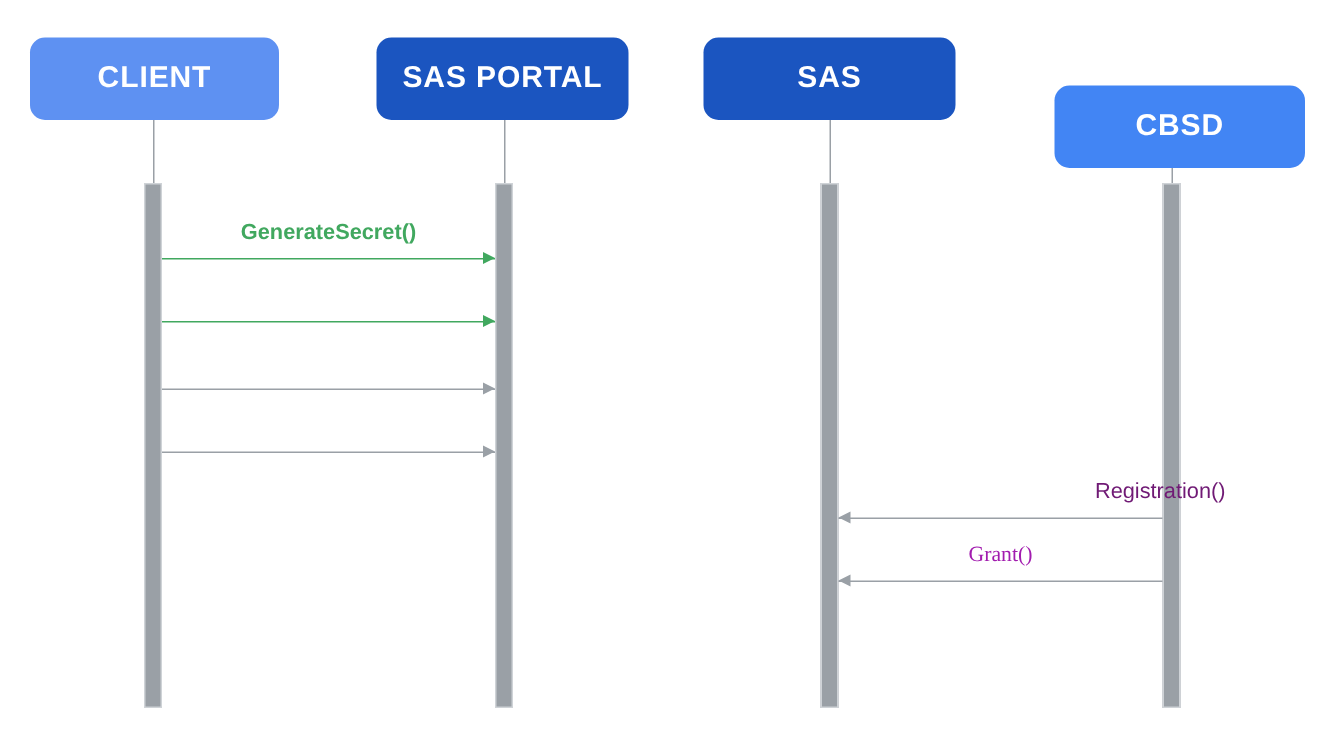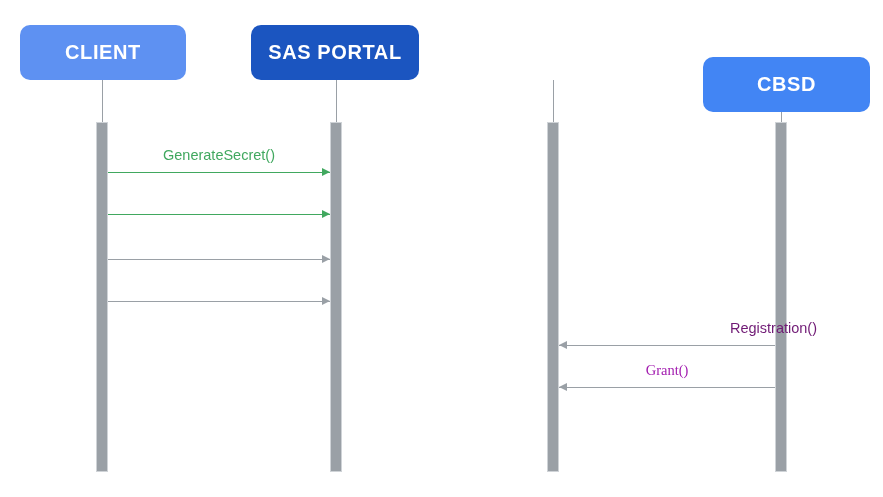--- a/index.html
+++ b/index.html
@@ -74,28 +74,31 @@
     <div class="participant-box" style="left: 20px; top: 25px; width: 166px; height: 55px; background: rgb(94, 145, 242);">
       <span>CLIENT</span>
     </div>
     <div class="lifeline-stem" style="left: 335.5px; top: 80px; height: 42px; background: rgb(154, 160, 166);"></div>
     <div class="activation-bar" style="left: 330px; top: 122px; height: 350px; background: rgb(154, 160, 166); border-color: rgb(207, 211, 215);"></div>
     <div class="participant-box" style="left: 251px; top: 25px; width: 168px; height: 55px; background: rgb(27, 85, 192);">
       <span>SAS PORTAL</span>
     </div>
     <div class="lifeline-stem" style="left: 552.5px; top: 80px; height: 42px; background: rgb(154, 160, 166);"></div>
     <div class="activation-bar" style="left: 547px; top: 122px; height: 350px; background: rgb(154, 160, 166); border-color: rgb(207, 211, 215);"></div>
+    <div class="participant-box" style="left: 469px; top: 25px; width: 168px; height: 55px; background: rgb(27, 85, 192);">
+      <span>SAS</span>
+    </div>
     <div class="lifeline-stem" style="left: 780.5px; top: 80px; height: 42px; background: rgb(154, 160, 166);"></div>
     <div class="activation-bar" style="left: 775px; top: 122px; height: 350px; background: rgb(154, 160, 166); border-color: rgb(207, 211, 215);"></div>
     <div class="participant-box" style="left: 703px; top: 25px; width: 167px; height: 55px; background: rgb(66, 133, 244); margin-top: 32px;">
       <span>CBSD</span>
     </div>
     <div class="msg-line" style="left: 108px; top: 172px; width: 222px; background: rgb(65, 168, 95);"></div>
     <div class="msg-head to-right" style="top: 168px; left: 322px; border-left-color: rgb(65, 168, 95);"></div>
-    <div class="msg-label" style="left: 69px; width: 300px; top: 147px; color: rgb(65, 168, 95);">GenerateSecret()</div>
+    <div class="msg-label" style="left: 69px; width: 300px; top: 147px; color: rgb(65, 168, 95); font-weight: bold;">GenerateSecret()</div>
     <div class="msg-line" style="left: 108px; top: 214px; width: 222px; background: rgb(65, 168, 95);"></div>
     <div class="msg-head to-right" style="top: 210px; left: 322px; border-left-color: rgb(65, 168, 95);"></div>
     <div class="msg-line" style="left: 108px; top: 259px; width: 222px; background: rgb(154, 160, 166);"></div>
     <div class="msg-head to-right" style="top: 255px; left: 322px; border-left-color: rgb(154, 160, 166);"></div>
     <div class="msg-line" style="left: 108px; top: 301px; width: 222px; background: rgb(154, 160, 166);"></div>
     <div class="msg-head to-right" style="top: 297px; left: 322px; border-left-color: rgb(154, 160, 166);"></div>
     <div class="msg-line" style="left: 559px; top: 345px; width: 216px; background: rgb(154, 160, 166);"></div>
     <div class="msg-head to-left" style="top: 341px; left: 559px; border-right-color: rgb(154, 160, 166);"></div>
     <div class="msg-label" style="left: 517px; width: 300px; top: 320px; color: #701a75; text-align: right;">Registration()</div>
     <div class="msg-line" style="left: 559px; top: 387px; width: 216px; background: rgb(154, 160, 166);"></div>

